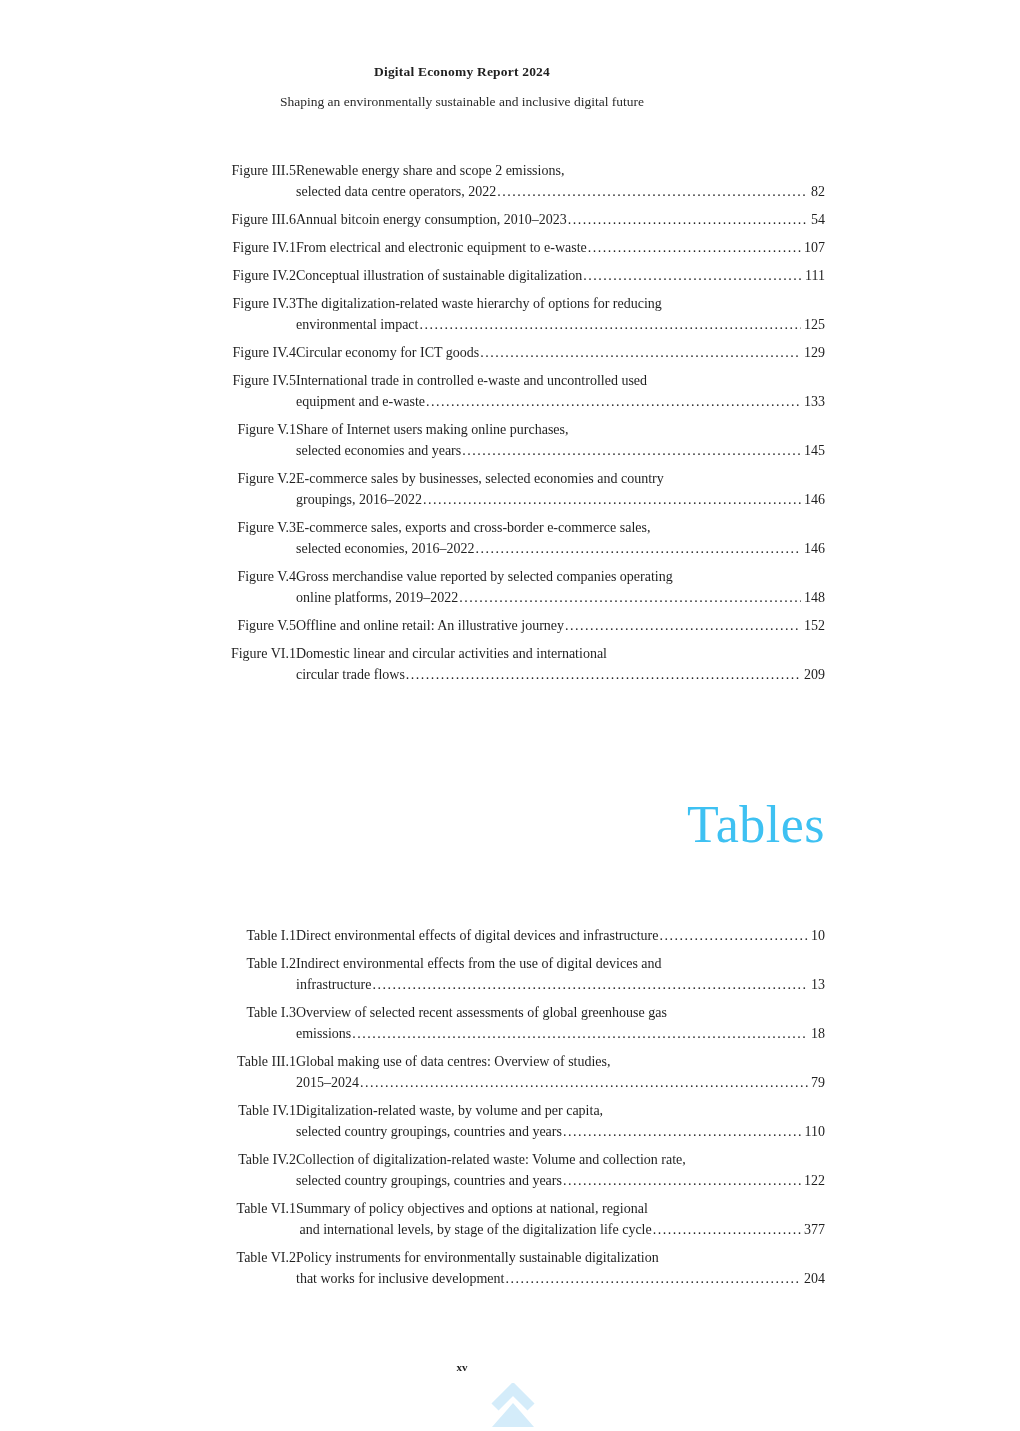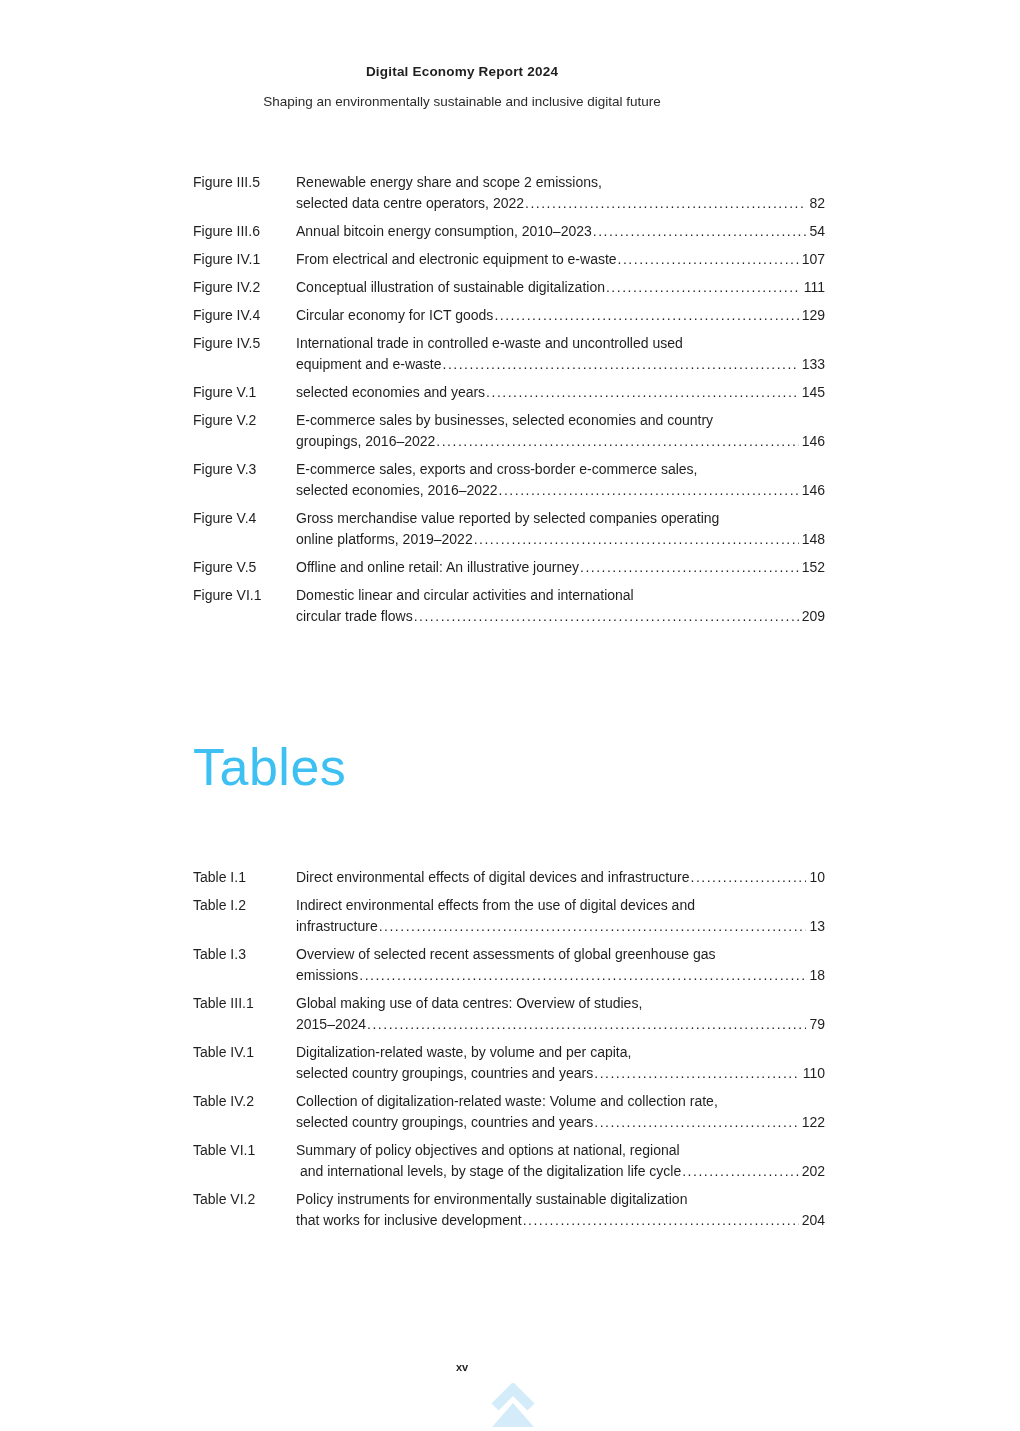--- a/index.html
+++ b/index.html
@@ -2,29 +2,29 @@
 <html><head>
 <meta charset="utf-8">
 <style>
   html,body{margin:0;padding:0;background:#ffffff;}
   .page{
     position:relative;
     width:924px;
     height:1431px;
     background:#ffffff;
     overflow:hidden;
-    font-family:Liberation Sans, sans-serif;
+    font-family:Liberation Serif, serif;
     color:#1f1f1f;
   }
   
   .header{position:absolute;top:64px;left:0;width:100%;text-align:center;}
   .header-title{font-size:13.5px;font-weight:bold;line-height:16px;letter-spacing:.2px;}
   .header-subtitle{font-size:13.5px;line-height:16px;margin-top:14px;color:#2b2b2b;}
   
-  .content{position:absolute;left:193px;top:172px;width:632px;}
+  .content{position:absolute;left:193px;top:160px;width:632px;text-align:right;}
   .toc-entry{display:flex;margin-bottom:7px;}
   .toc-label{width:103px;flex:none;font-size:14px;line-height:21px;}
   .toc-body{flex:1;min-width:0;font-size:14px;line-height:21px;}
   .toc-line{display:flex;align-items:baseline;}
   .toc-line .txt{white-space:pre-wrap;}
   .leader{flex:1;overflow:hidden;white-space:nowrap;margin:0 1px;}
   .leader::after{
     content:"..................................................................................................................................................................................";
     letter-spacing:1.5px;
   }
@@ -93,20 +93,33 @@
           <div class="toc-label">Figure IV.2</div>
           <div class="toc-body">
             <div class="toc-line">
               <span class="txt">Conceptual illustration of sustainable digitalization</span>
               <span class="leader"></span>
               <span class="page-num">111</span>
             </div>
           </div>
         </div>
         <div class="toc-entry">
+          <div class="toc-label">Figure IV.3</div>
+          <div class="toc-body">
+            <div class="toc-line">
+              <span class="txt">The digitalization-related waste hierarchy of options for reducing</span>
+            </div>
+            <div class="toc-line">
+              <span class="txt">environmental impact</span>
+              <span class="leader"></span>
+              <span class="page-num">125</span>
+            </div>
+          </div>
+        </div>
+        <div class="toc-entry">
           <div class="toc-label">Figure IV.4</div>
           <div class="toc-body">
             <div class="toc-line">
               <span class="txt">Circular economy for ICT goods</span>
               <span class="leader"></span>
               <span class="page-num">129</span>
             </div>
           </div>
         </div>
         <div class="toc-entry">
@@ -118,20 +131,23 @@
             <div class="toc-line">
               <span class="txt">equipment and e-waste</span>
               <span class="leader"></span>
               <span class="page-num">133</span>
             </div>
           </div>
         </div>
         <div class="toc-entry">
           <div class="toc-label">Figure V.1</div>
           <div class="toc-body">
+            <div class="toc-line">
+              <span class="txt">Share of Internet users making online purchases,</span>
+            </div>
             <div class="toc-line">
               <span class="txt">selected economies and years</span>
               <span class="leader"></span>
               <span class="page-num">145</span>
             </div>
           </div>
         </div>
         <div class="toc-entry">
           <div class="toc-label">Figure V.2</div>
           <div class="toc-body">
@@ -274,21 +290,21 @@
         </div>
         <div class="toc-entry">
           <div class="toc-label">Table VI.1</div>
           <div class="toc-body">
             <div class="toc-line">
               <span class="txt">Summary of policy objectives and options at national, regional</span>
             </div>
             <div class="toc-line">
               <span class="txt"> and international levels, by stage of the digitalization life cycle</span>
               <span class="leader"></span>
-              <span class="page-num">202</span>
+              <span class="page-num">377</span>
             </div>
           </div>
         </div>
         <div class="toc-entry">
           <div class="toc-label">Table VI.2</div>
           <div class="toc-body">
             <div class="toc-line">
               <span class="txt">Policy instruments for environmentally sustainable digitalization</span>
             </div>
             <div class="toc-line">

